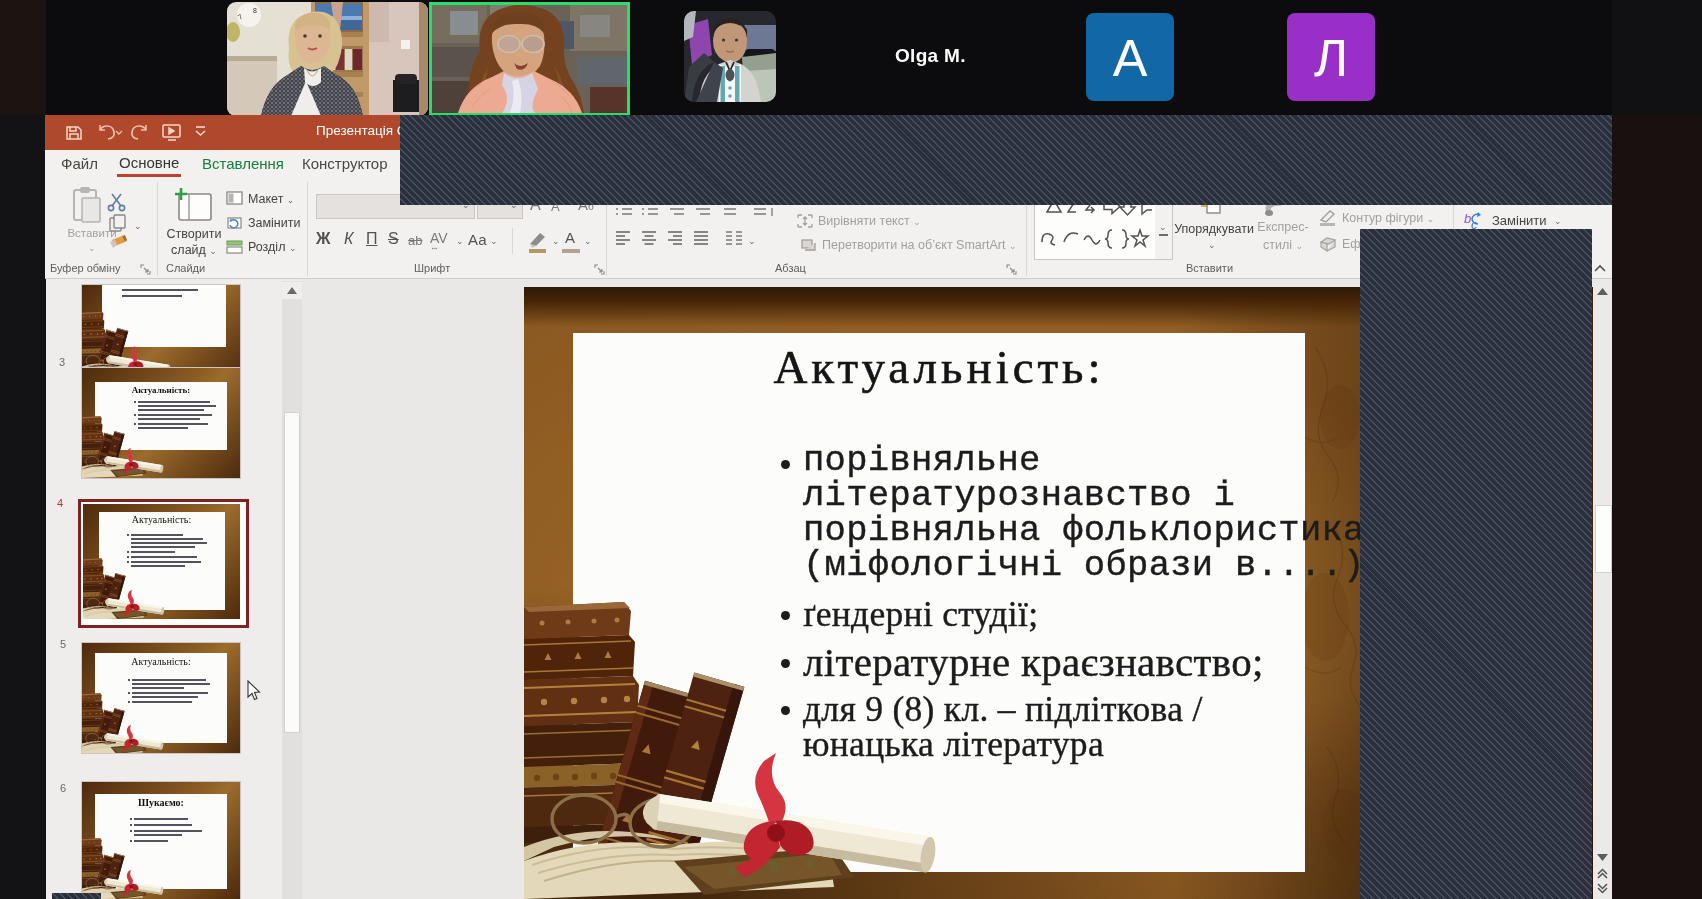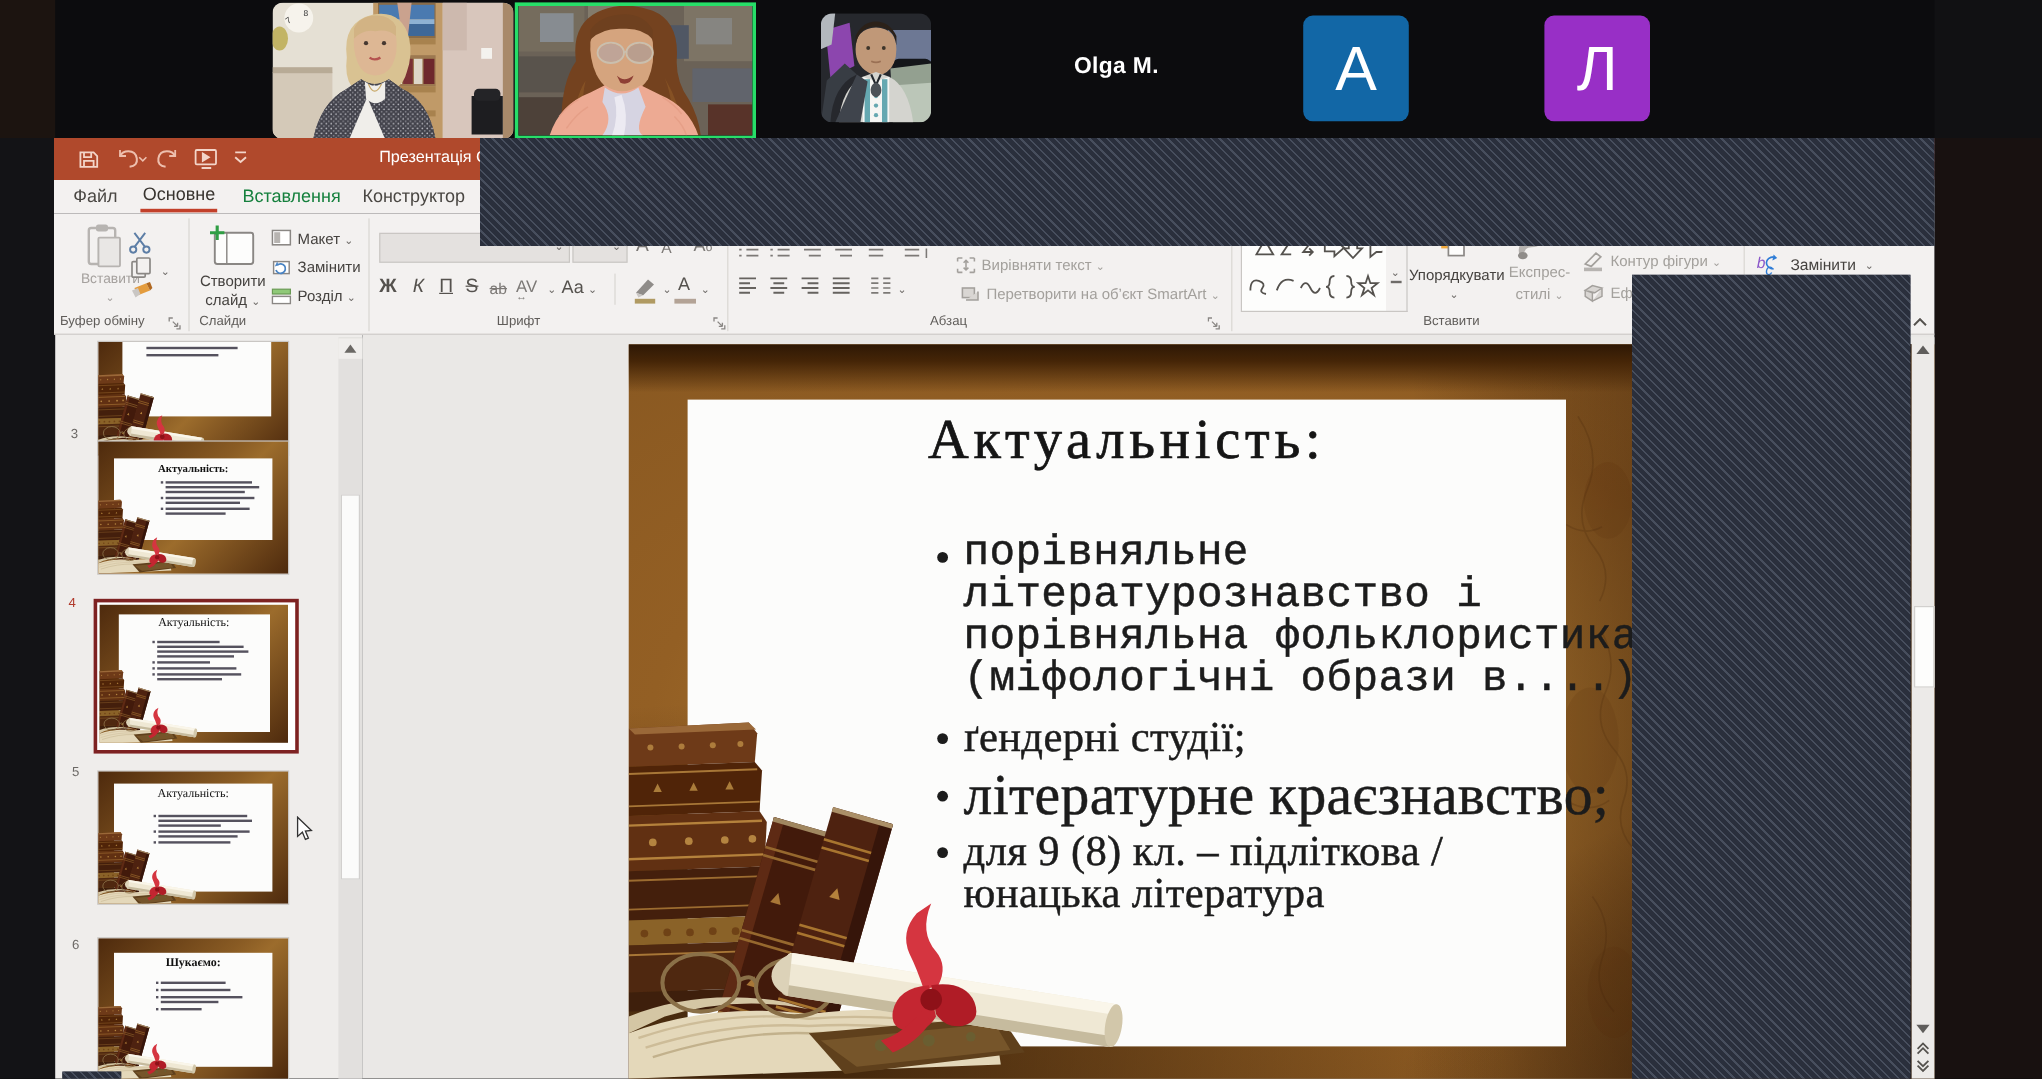--- a/index.html
+++ b/index.html
@@ -408,21 +408,21 @@
    radial-gradient(110% 95% at 10% 98%,rgba(38,19,4,0.8),rgba(38,19,4,0) 52%),
    linear-gradient(90deg,rgba(40,20,6,0) 60%,rgba(45,22,6,0.5) 82%,rgba(35,17,5,0.78) 100%),
    radial-gradient(58% 62% at 102% 102%,rgba(26,13,4,0.8),rgba(26,13,4,0) 74%),
    radial-gradient(26% 22% at 94% 5%,rgba(175,120,48,0.5),rgba(175,120,48,0) 100%),
    radial-gradient(78% 72% at 47% 52%,rgba(196,142,58,0.88),rgba(156,100,38,0.5) 58%,rgba(100,55,17,0.08) 100%);"></div>
 
 <div class="abs" style="left:573px;top:333px;width:732px;height:539px;background:#fcfcfb"></div>
 <div class="abs" id="slidetitle" style="left:573px;top:340px;width:732px;text-align:center;font-family:'Liberation Serif',serif;font-size:47px;color:#151515;letter-spacing:4px;-webkit-text-stroke:0.6px #151515">Актуальність:</div>
 <div class="abs" id="b1" style="left:803px;top:443px;font-family:Liberation Mono, monospace;font-size:35.5px;line-height:35px;letter-spacing:0.3px;color:#1c1c1c;-webkit-text-stroke:0.4px #1c1c1c">порівняльне<br>літературознавство і<br>порівняльна фольклористика<br>(міфологічні образи в....);</div>
 <div class="abs" id="b2" style="left:803px;top:597px;font-family:'Liberation Serif',serif;font-size:35.5px;line-height:35px;letter-spacing:0.3px;color:#1c1c1c;-webkit-text-stroke:0.4px #1c1c1c">ґендерні студії;</div>
-<div class="abs" id="b3" style="left:803px;top:645px;font-family:'Liberation Serif',serif;font-size:48px;line-height:35px;letter-spacing:0.3px;color:#1c1c1c;-webkit-text-stroke:0.4px #1c1c1c">літературне краєзнавство;</div>
+<div class="abs" id="b3" style="left:803px;top:645px;font-family:'Liberation Serif',serif;font-size:41px;line-height:35px;letter-spacing:0.3px;color:#1c1c1c;-webkit-text-stroke:0.4px #1c1c1c">літературне краєзнавство;</div>
 <div class="abs" id="b4" style="left:803px;top:692px;font-family:'Liberation Serif',serif;font-size:35.5px;line-height:35px;letter-spacing:0.3px;color:#1c1c1c;-webkit-text-stroke:0.4px #1c1c1c">для 9 (8) кл. – підліткова /<br>юнацька література</div>
 <div class="abs" style="left:781px;top:460px;width:9px;height:9px;border-radius:50%;background:#1c1c1c"></div>
 <div class="abs" style="left:781px;top:611px;width:9px;height:9px;border-radius:50%;background:#1c1c1c"></div>
 <div class="abs" style="left:781px;top:659px;width:9px;height:9px;border-radius:50%;background:#1c1c1c"></div>
 <div class="abs" style="left:781px;top:706px;width:9px;height:9px;border-radius:50%;background:#1c1c1c"></div>
 
 <svg class="abs" style="left:1305px;top:287px" width="307" height="612" viewBox="0 0 307 612">
   <g stroke="#3a1c06" stroke-width="1.4" fill="none" opacity="0.18">
     <path d="M10 60 q20 30 8 60 q-12 28 6 50 q16 20 4 44"></path>
     <path d="M30 240 q14 26 2 52 q-10 26 10 48 q14 18 6 40 q-8 22 8 40"></path>

